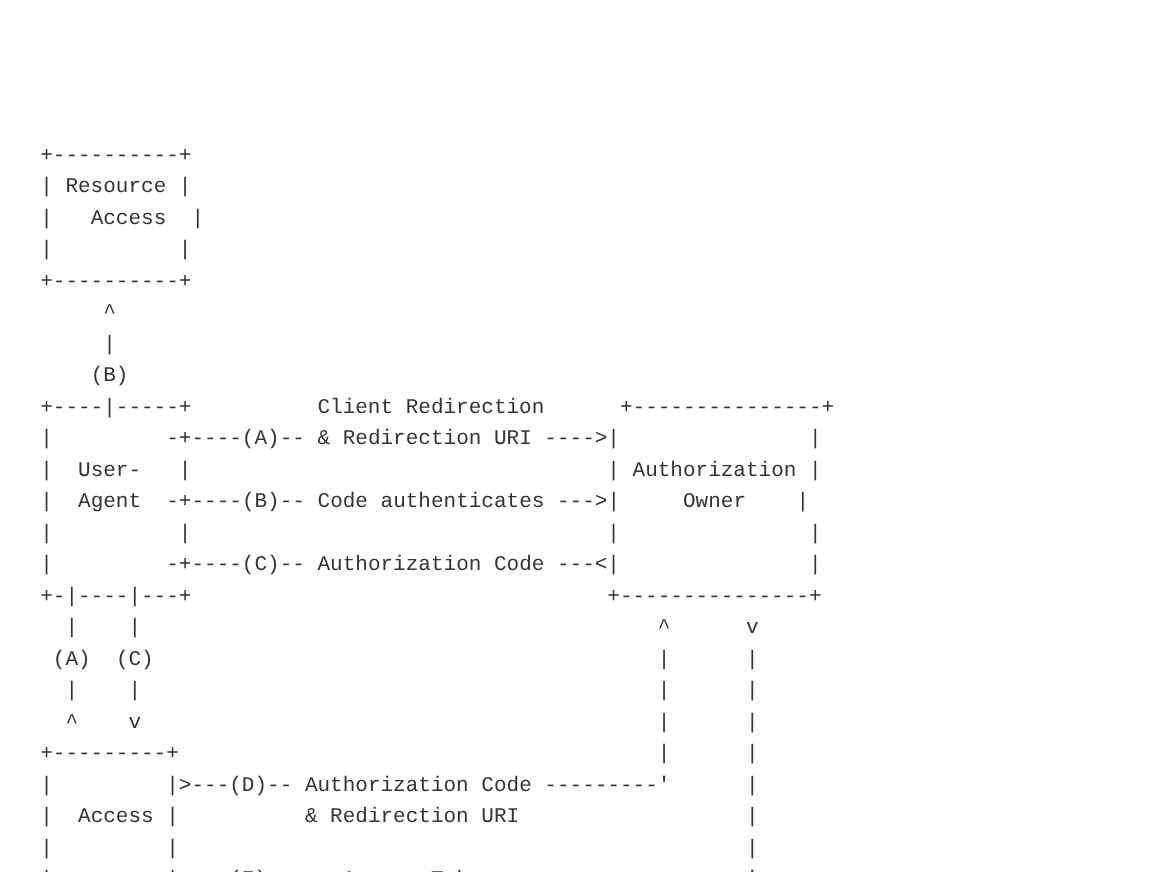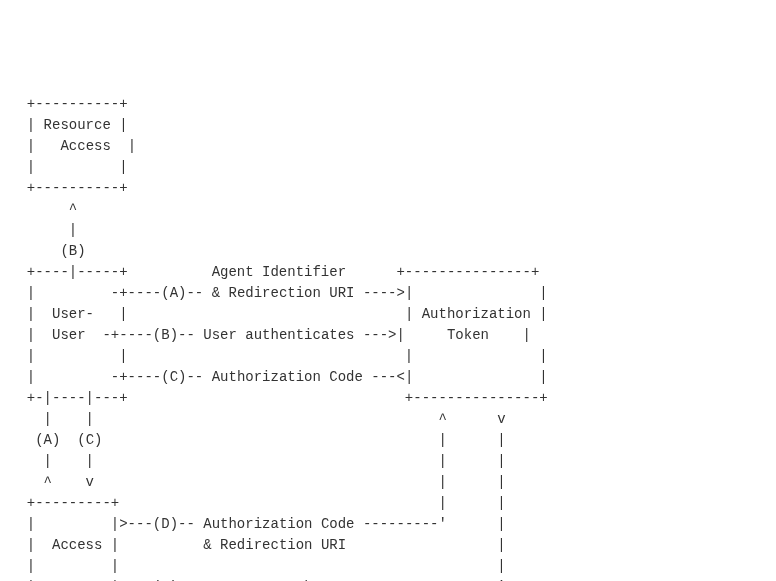--- a/index.html
+++ b/index.html
@@ -21,24 +21,24 @@
 
 
 <div>  +----------+
   | <span>Resource</span> |
   |   <span>Access</span>  |
   |          |
   +----------+
        ^
        |
       <span>(B)</span>
-  +----|-----+          <span>Agent Identifier</span>      +---------------+
+  +----|-----+          <span>Client Redirection</span>      +---------------+
   |         -+----<span>(A)</span>-- <span>&amp; Redirection URI</span> ----&gt;|               |
   |  <span>User-</span>   |                                 | <span>Authorization</span> |
-  |  <span>User</span>  -+----<span>(B)</span>-- <span>User authenticates</span> ---&gt;|     <span>Token</span>    |
+  |  <span>Agent</span>  -+----<span>(B)</span>-- <span>Code authenticates</span> ---&gt;|     <span>Owner</span>    |
   |          |                                 |               |
   |         -+----<span>(C)</span>-- <span>Authorization Code</span> ---&lt;|               |
   +-|----|---+                                 +---------------+
     |    |                                         ^      v
    <span>(A)</span>  <span>(C)</span>                                        |      |
     |    |                                         |      |
     ^    v                                         |      |
   +---------+                                      |      |
   |         |&gt;---<span>(D)</span>-- <span>Authorization Code</span> ---------'      |
   |  <span>Access</span> |          <span>&amp; Redirection URI</span>                  |

